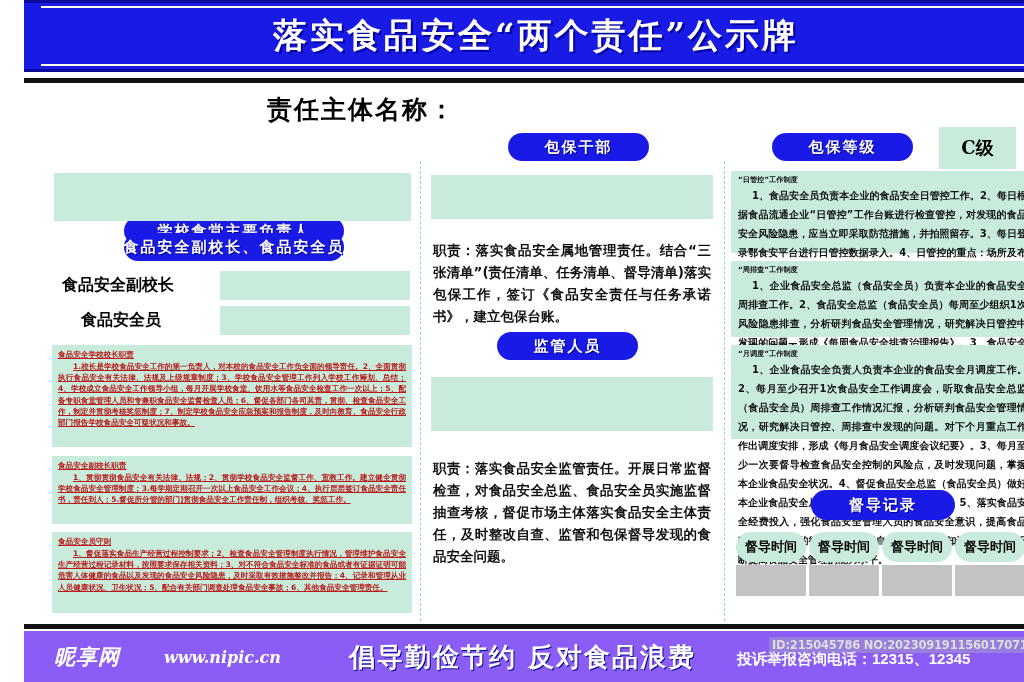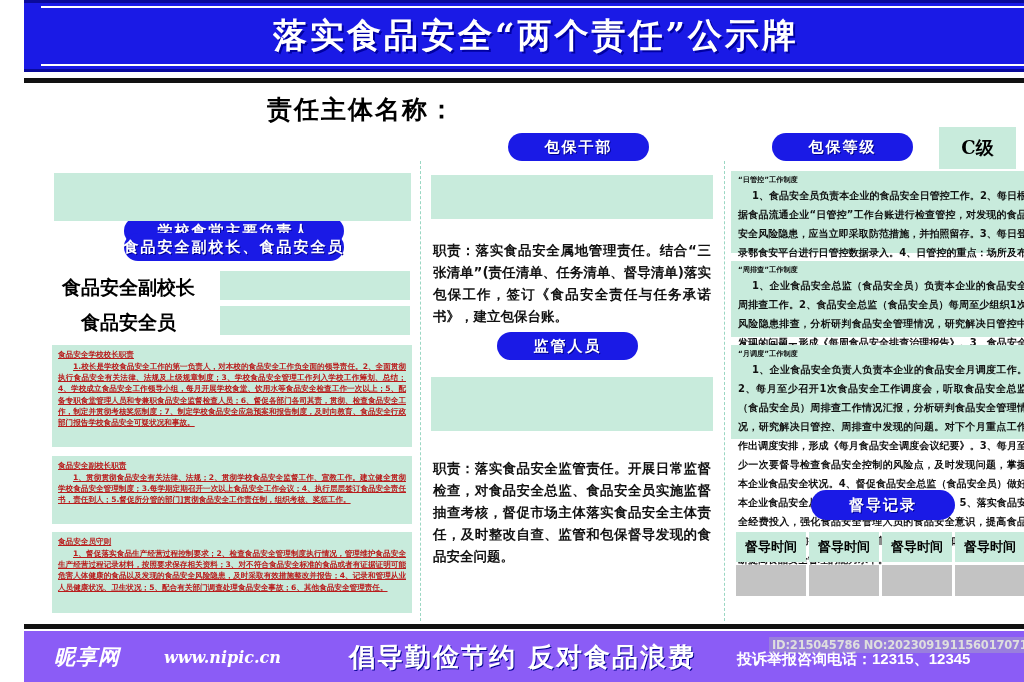--- a/index.html
+++ b/index.html
@@ -73,21 +73,21 @@
   }
   .fieldbox{
     position:absolute;
     background:#c8ebdc;
   }
   .greybox{
     position:absolute;background:#c3c3c3;
   }
   .labeltext{
     position:absolute;
-    font-size:19px;font-weight:bold;color:#000;
+    font-size:16px;font-weight:bold;color:#000;
     font-family:"DejaVu Sans","Liberation Sans",sans-serif;
     white-space:nowrap;
   }
   .textblock{
     position:absolute;
     background:#c8ebdc;
     box-sizing:border-box;
     padding:4px 6px 5px 6px;
     color:#b91c1c;
     text-decoration:underline;
@@ -118,20 +118,21 @@
     position:absolute;width:0;border-left:1px dashed #9ad7c3;
   }
 
   
   .sv-cell{
     position:absolute;background:#c8ebdc;
     display:flex;align-items:center;justify-content:center;
     font-size:13px;font-weight:bold;color:#000;
     font-family:"DejaVu Sans","Liberation Sans",sans-serif;
     white-space:nowrap;
+    border-radius:17px;
   }
 
   
   .foot-rule{position:absolute;left:0;top:624px;width:1024px;height:5px;background:#111;}
   .foot{
     position:absolute;left:0;top:629px;width:1024px;height:53px;
     background:#8b5cf6;
     border-top:2px solid #ffffff;
     box-sizing:border-box;
   }

